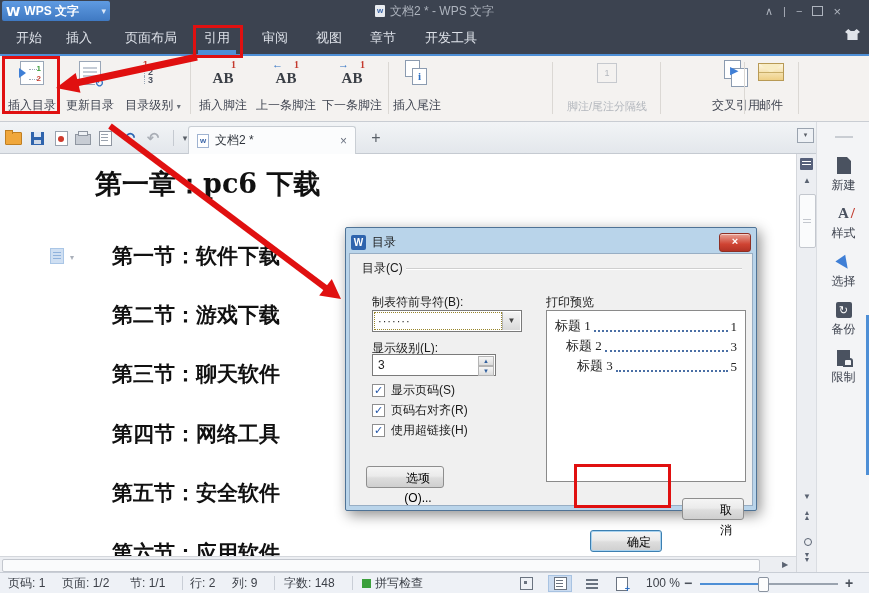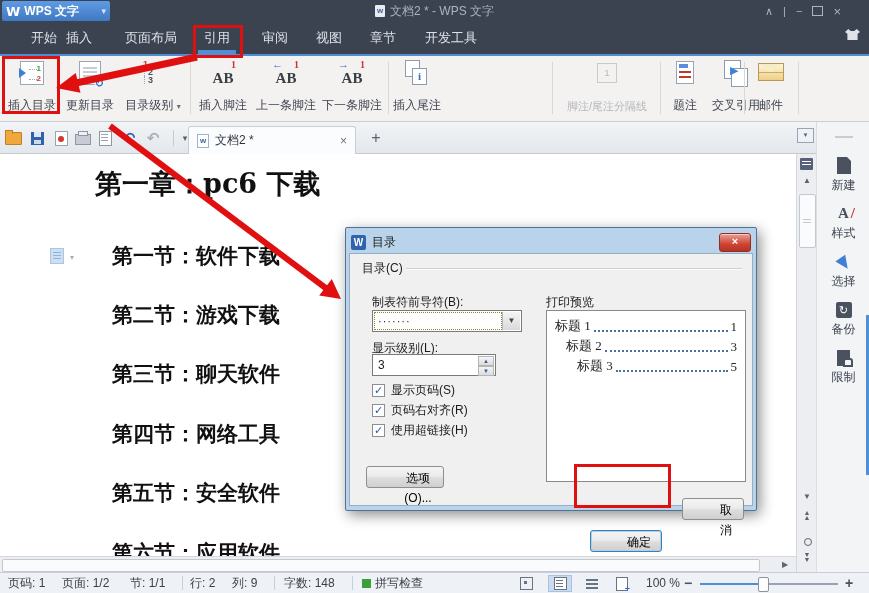--- a/index.html
+++ b/index.html
@@ -210,21 +210,21 @@
     <div class="winctrls">
       <span>∧</span>
       <span>|</span>
       <span>−</span>
       <span class="maxbox"></span>
       <span style="font-size:13px;">×</span>
     </div>
   </div>
 
   <div class="menubar">
-    <span class="mtab" style="left:24px;width:40px;">开始</span>
+    <span class="mtab" style="left:2px;width:40px;text-align:right;">开始</span>
     <span class="mtab" style="left:58px;width:42px;">插入</span>
     <span class="mtab" style="left:112px;width:78px;">页面布局</span>
     <span class="mtab active" style="left:196px;width:42px;">引用</span>
     <span class="mtab" style="left:254px;width:42px;">审阅</span>
     <span class="mtab" style="left:308px;width:42px;">视图</span>
     <span class="mtab" style="left:362px;width:42px;">章节</span>
     <span class="mtab" style="left:420px;width:62px;">开发工具</span>
     <span class="shirt"></span>
   </div>
   <div class="blueline"></div>
@@ -305,28 +305,20 @@
     </div>
     <div class="rsep" style="left:552px;"></div>
 
     <div class="rbtn disabled" style="left:556px;width:102px;">
       <div class="sepline-ic">1</div>
       <div class="lbl" style="font-size:11px;">脚注/尾注分隔线</div>
     </div>
     <div class="launcher" style="left:636px;top:108px;"></div>
     <div class="rsep" style="left:660px;"></div>
 
-    <div class="rbtn" style="left:663px;width:44px;">
-      <div class="cap-ic">
-        <div class="b"></div>
-          <div class="rl"></div>
-          <div class="rl"></div>
-      </div>
-      <div class="lbl">题注</div>
-    </div>
     <div class="rbtn" style="left:708px;width:56px;">
       <div class="xref-ic">
         <div class="pg back" style="position:absolute;left:2px;top:0;width:15px;height:17px;background:#fff;border:1px solid #8b9bb0;"></div>
         <div style="position:absolute;left:9px;top:8px;width:15px;height:17px;background:#fff;border:1px solid #8b9bb0;"></div>
         <span class="arrow">▶</span>
       </div>
       <div class="lbl">交叉引用</div>
     </div>
     <div class="rsep" style="left:744px;"></div>
     <div class="rbtn" style="left:748px;width:46px;text-decoration:underline;">

